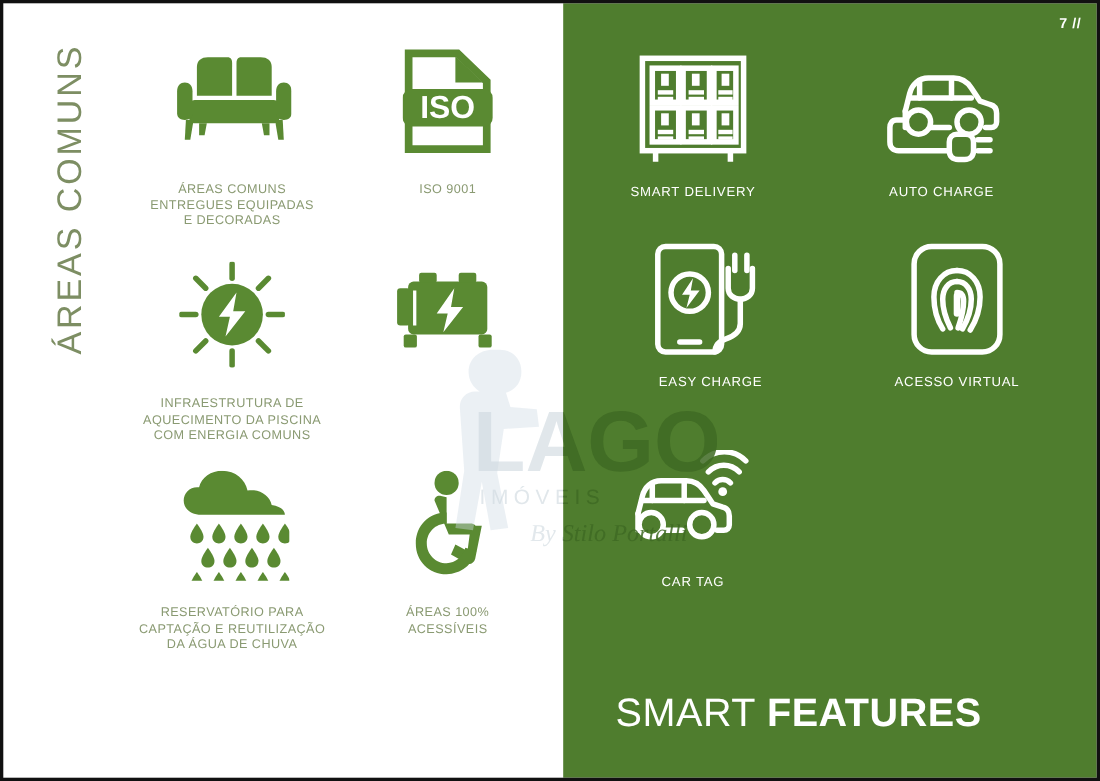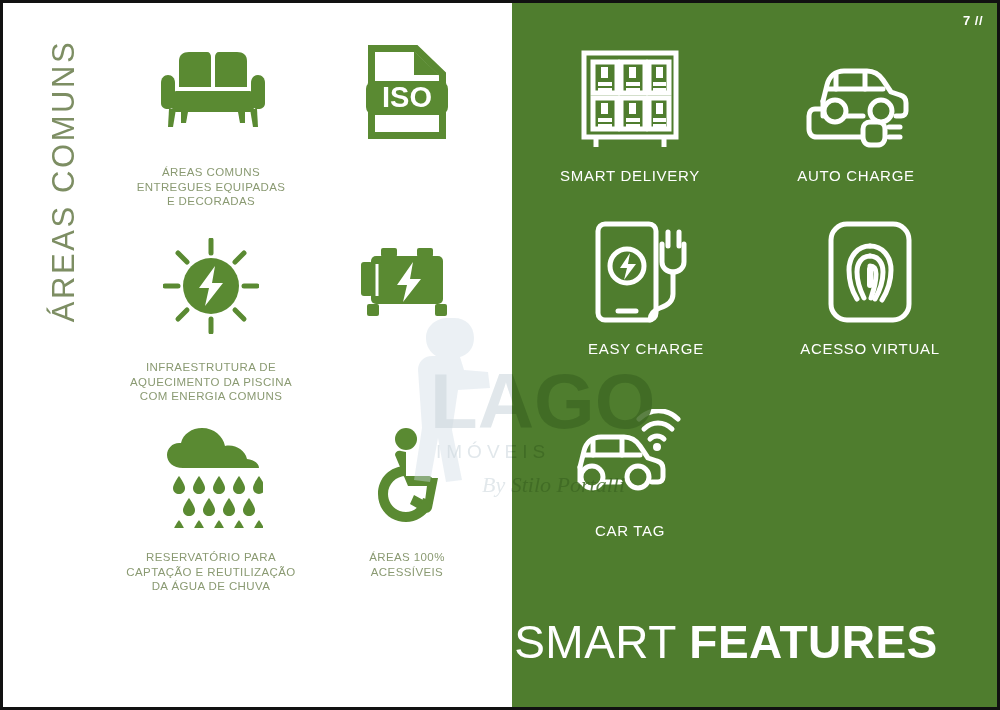--- a/index.html
+++ b/index.html
@@ -107,33 +107,33 @@
     text-align: center;
   }
   .rcell .icon-box {
     height: 112px;
     display: flex;
     align-items: center;
     justify-content: center;
   }
   .rcell .caption {
     margin-top: 12px;
-    font-size: 15px;
+    font-size: 12px;
     letter-spacing: 0.7px;
     color: #ffffff;
     white-space: pre-line;
   }
   .headline {
     position: absolute;
     left: 0;
     bottom: 38px;
     width: 428px;
     text-align: center;
     color: #ffffff;
-    font-size: 46px;
+    font-size: 36px;
     letter-spacing: 0.5px;
   }
   .headline .thin { font-weight: 300; }
   .headline .bold { font-weight: bold; }
   
   .watermark {
     position: absolute;
     left: 392px;
     top: 310px;
     width: 260px;
@@ -183,20 +183,21 @@
         <div class="icon-box">
           <svg width="82" height="98" viewBox="0 0 82 98">
             <g fill="none" stroke="#5a8a32" stroke-width="7">
               <path d="M5.5 5.5 L50 5.5 L76.5 31 L76.5 92.5 L5.5 92.5 Z"></path>
             </g>
             <path d="M48 8 L48 32 L73 32 Z" fill="#5a8a32"></path>
             <rect x="0" y="38" width="82" height="34" rx="8" fill="#5a8a32"></rect>
             <text x="41" y="64" text-anchor="middle" font-family="'Liberation Sans',sans-serif" font-size="29" font-weight="bold" fill="#ffffff">ISO</text>
           </svg>
         </div>
+        <div class="caption">ISO 9001</div>
       </div>
 
       <div class="cell" style="left:0px; top:195px;">
         <div class="icon-box">
           <svg width="96" height="96" viewBox="0 0 96 96">
             <g stroke="#5a8a32" stroke-width="5" stroke-linecap="round">
               <line x1="48" y1="2" x2="48" y2="15"></line>
               <line x1="48" y1="81" x2="48" y2="94"></line>
               <line x1="2" y1="48" x2="15" y2="48"></line>
               <line x1="81" y1="48" x2="94" y2="48"></line>

